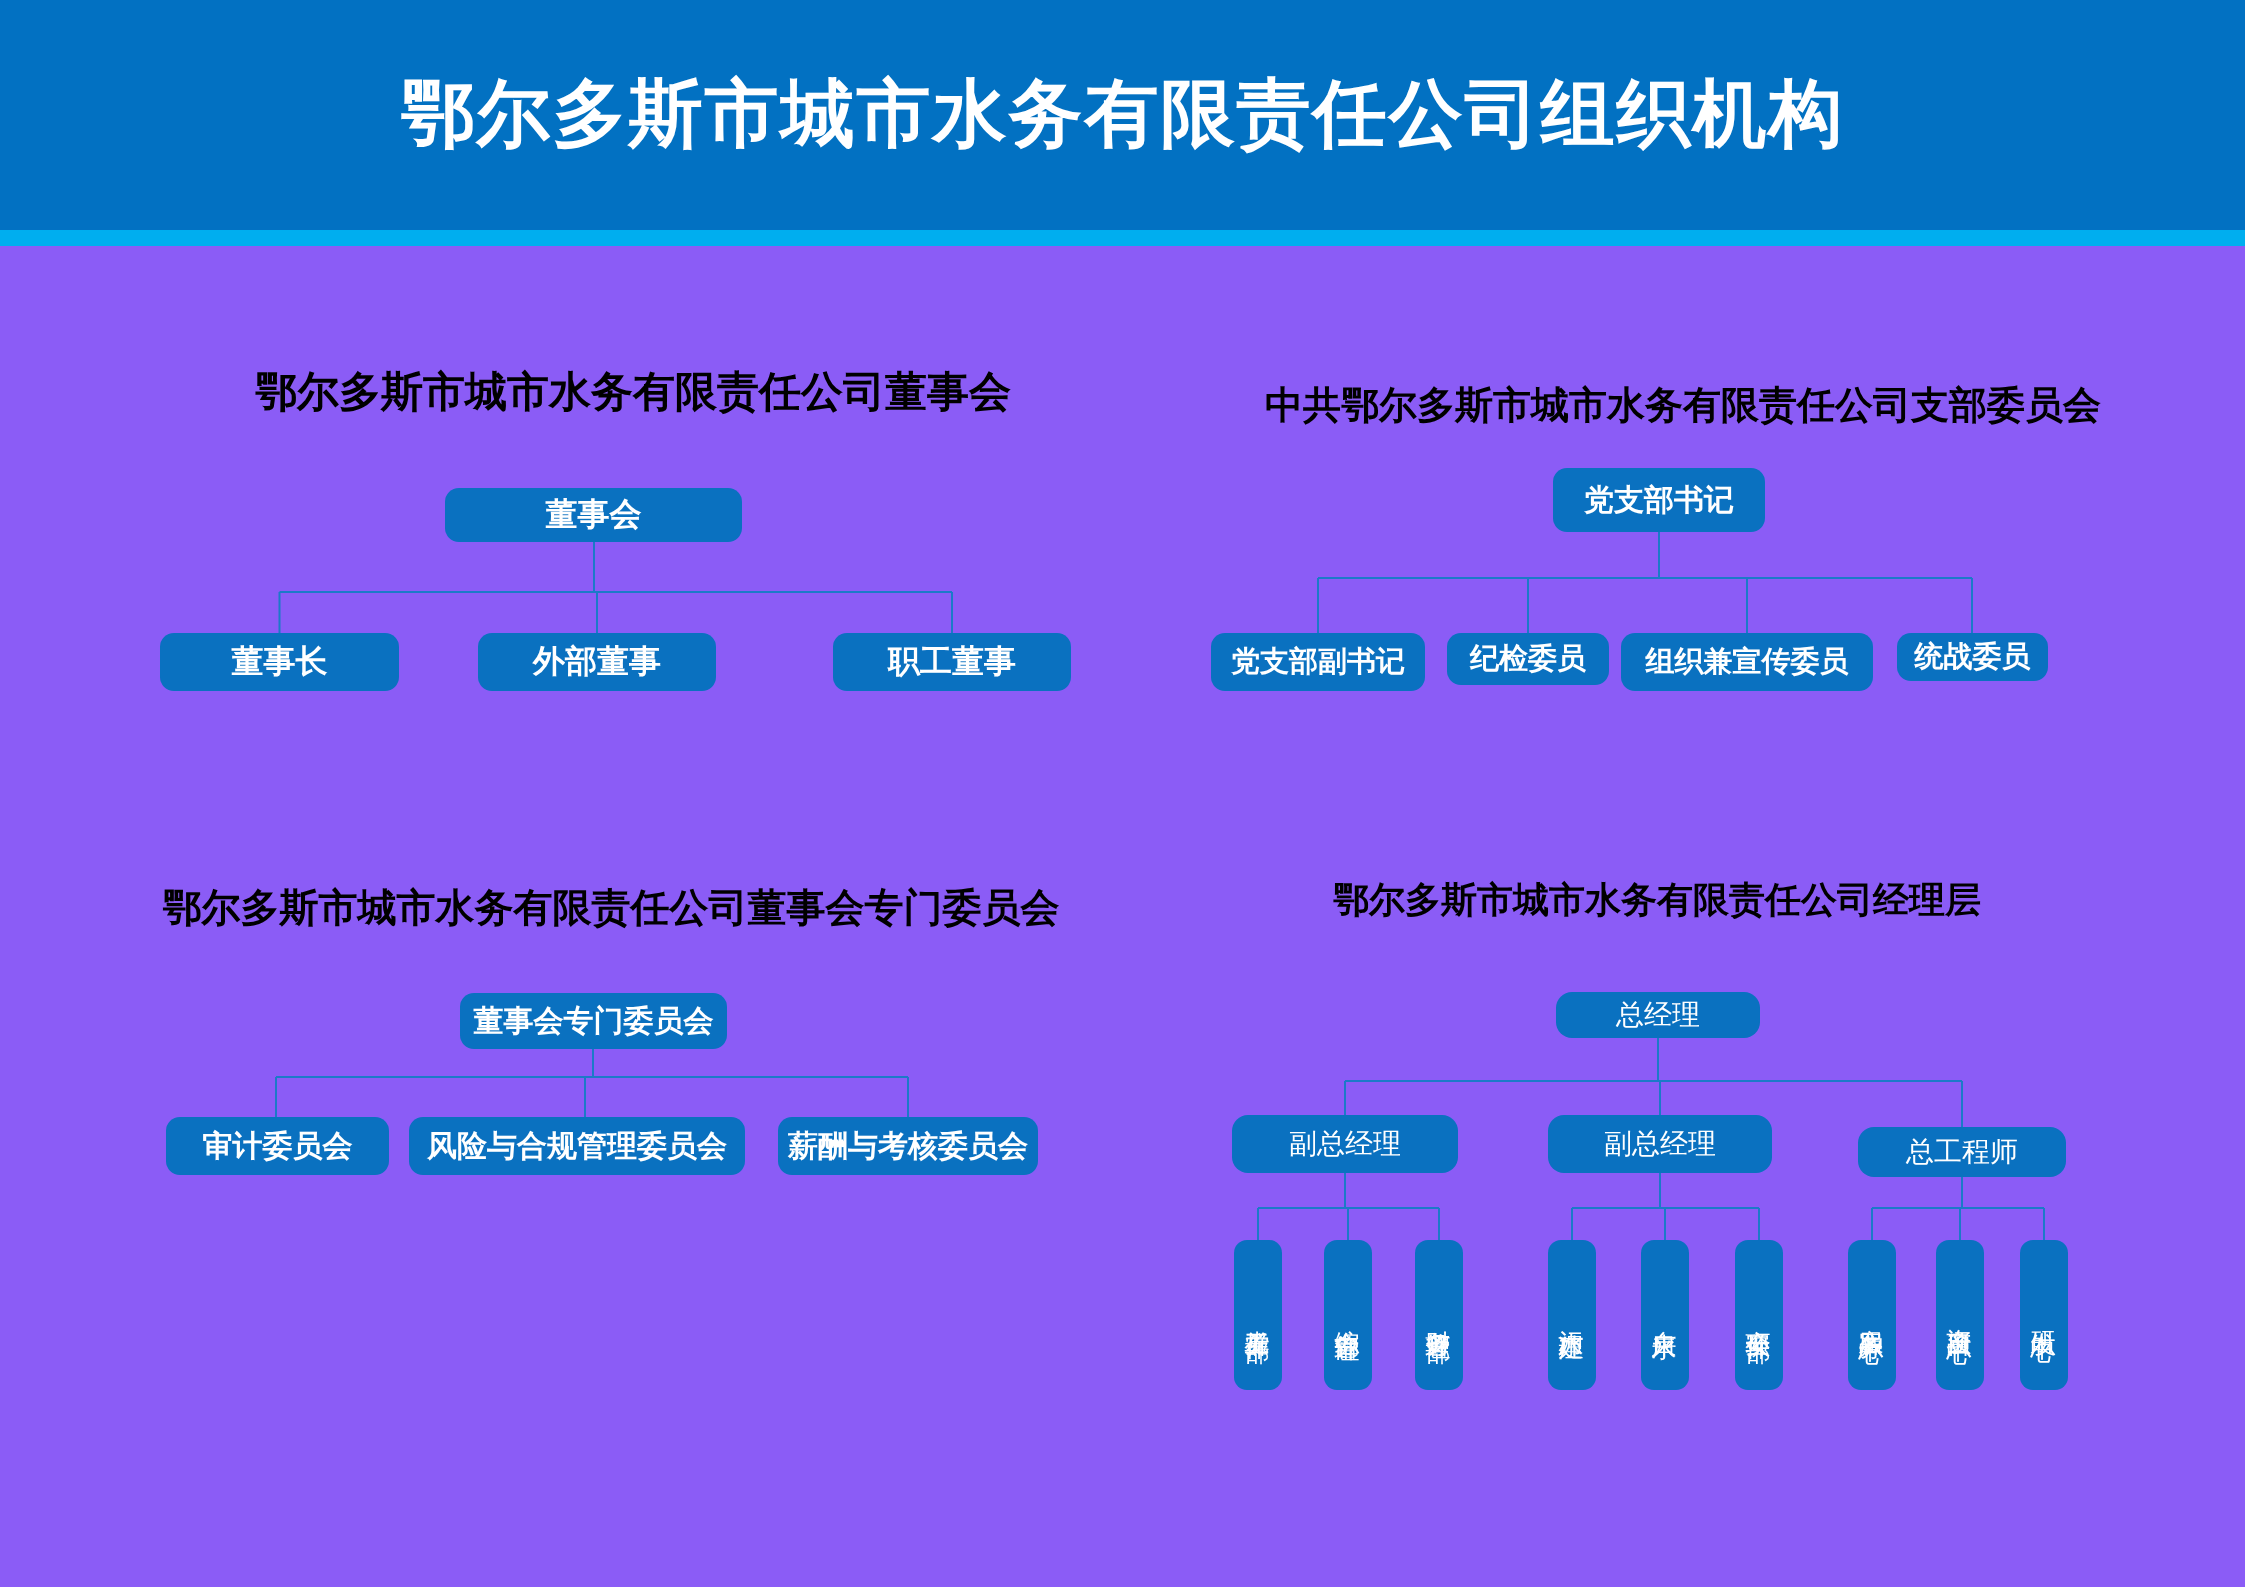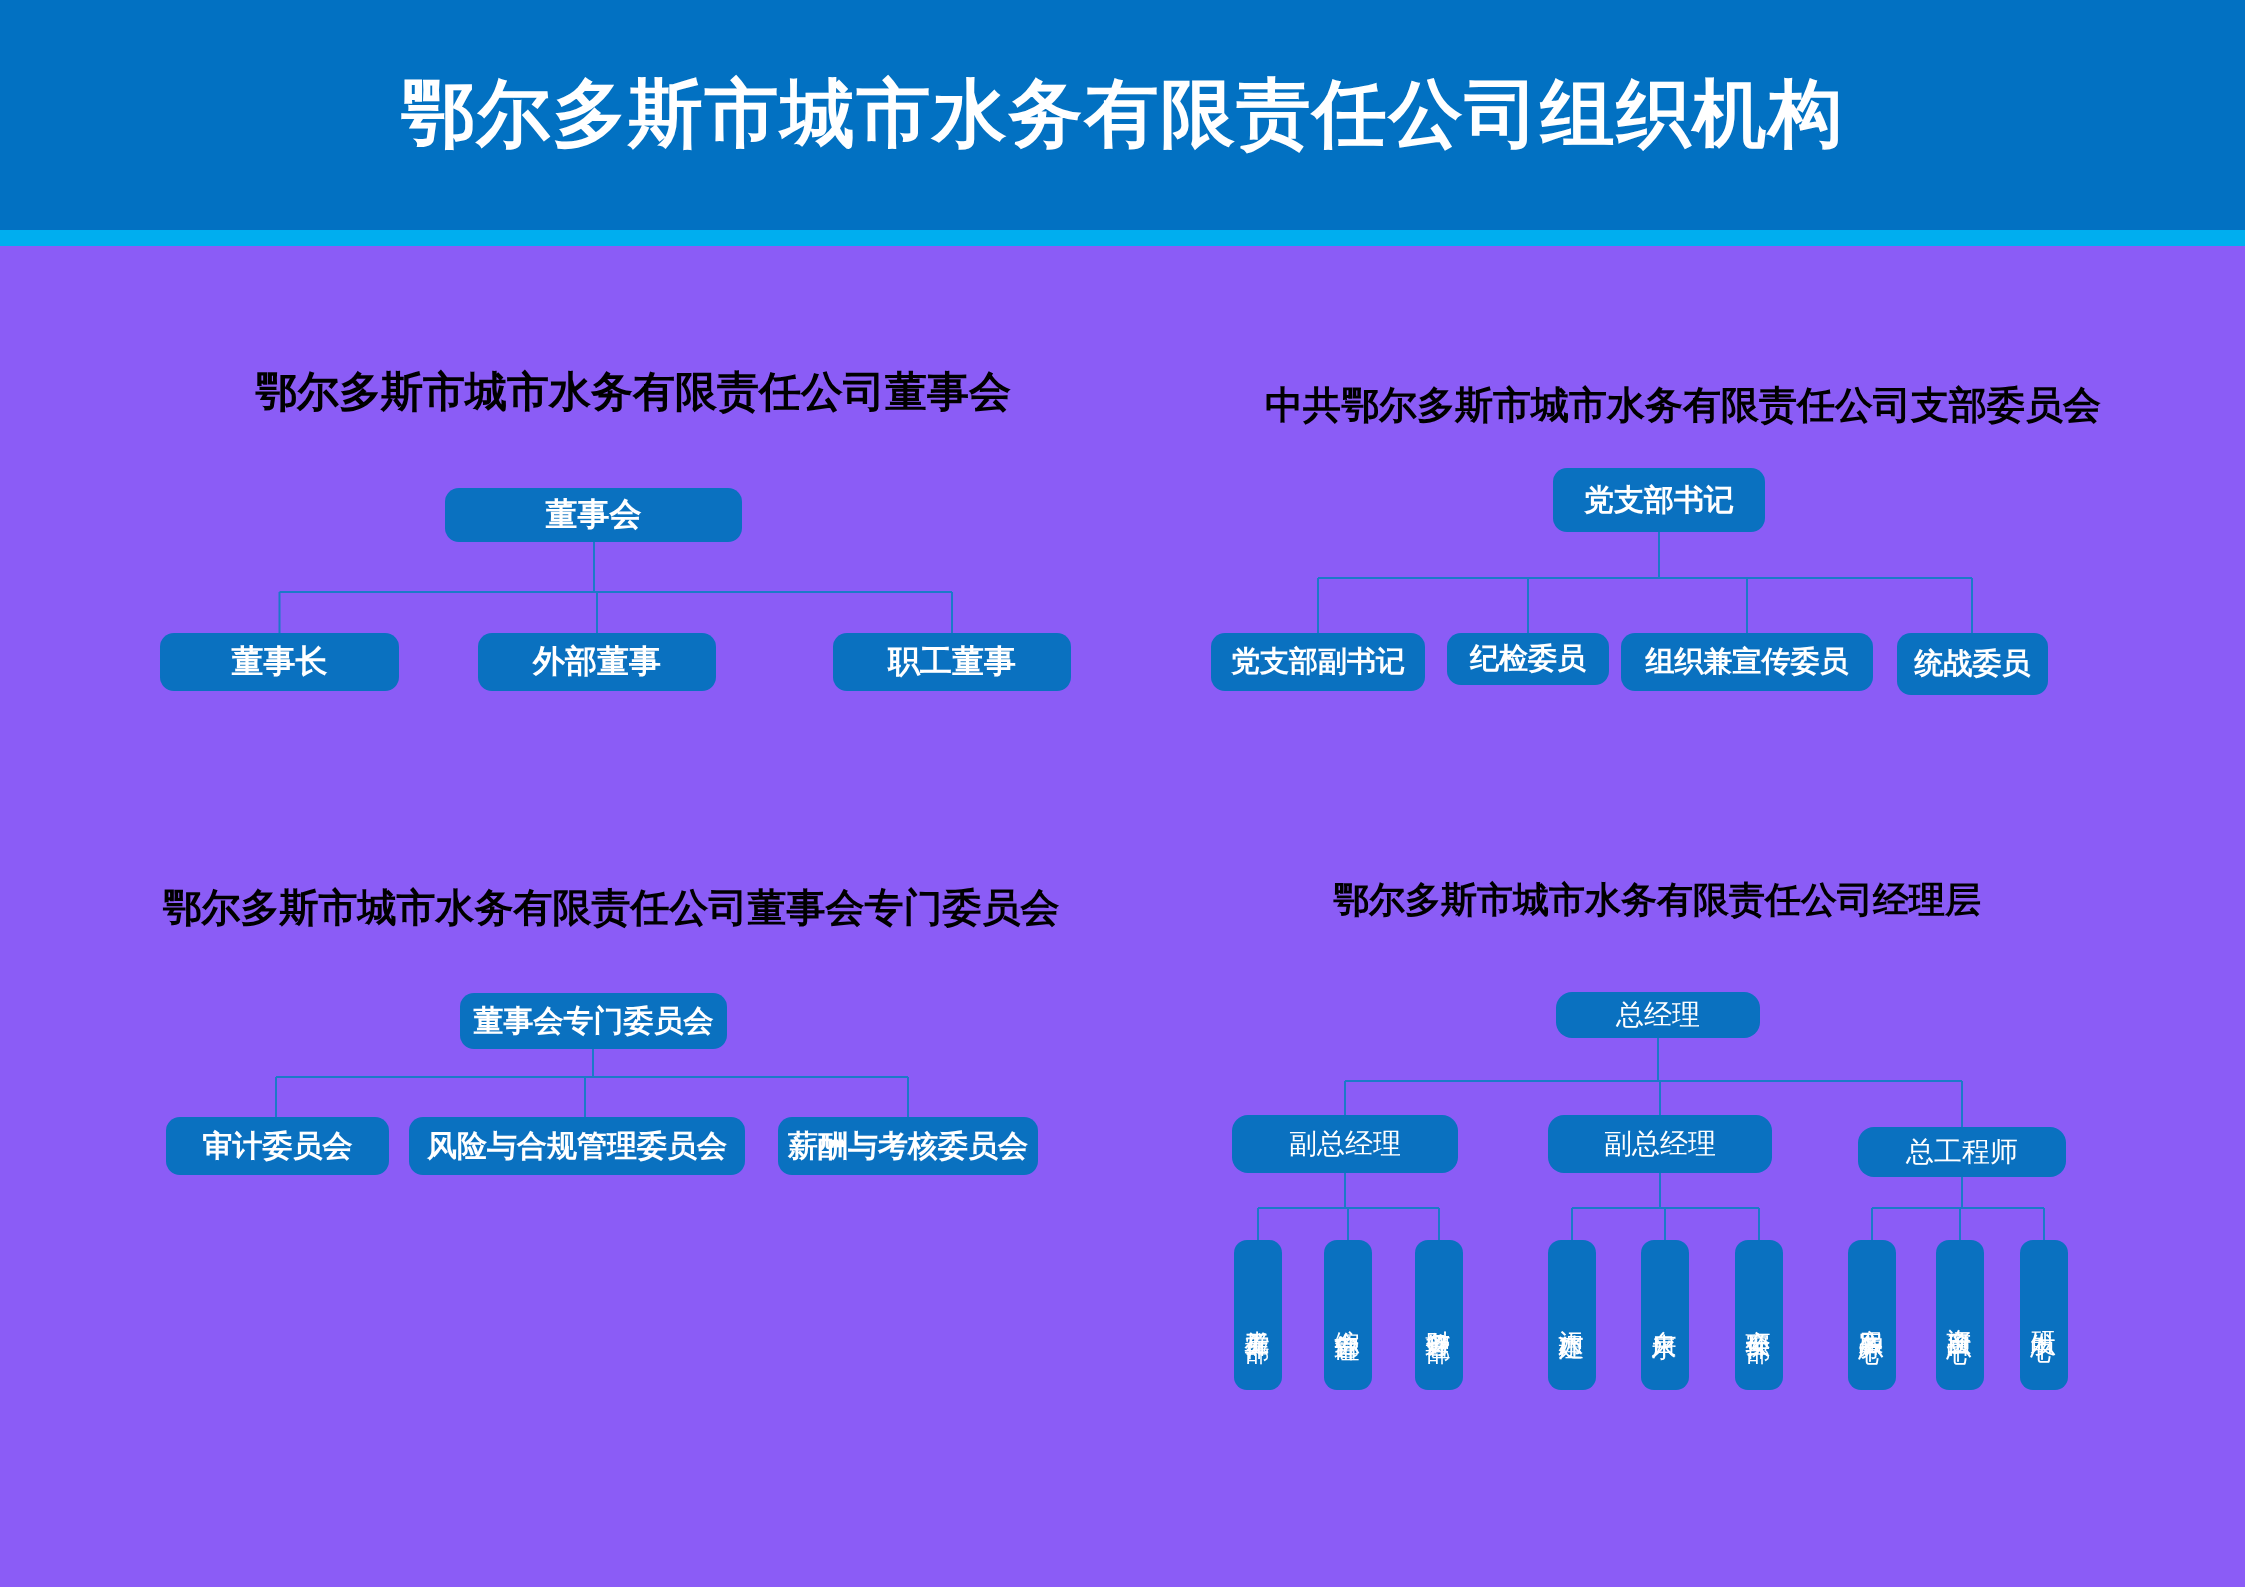--- a/index.html
+++ b/index.html
@@ -103,21 +103,21 @@
   <div class="node bold" style="left:445px; top:488px; width:297px; height:54px; font-size:32px;">董事会</div>
   <div class="node bold" style="left:160px; top:633px; width:239px; height:58px; font-size:32px;">董事长</div>
   <div class="node bold" style="left:478px; top:633px; width:238px; height:58px; font-size:32px;">外部董事</div>
   <div class="node bold" style="left:833px; top:633px; width:238px; height:58px; font-size:32px;">职工董事</div>
 
   <div class="chart-title" style="left:1150px; top:384px; width:1066px; font-size:38px;">中共鄂尔多斯市城市水务有限责任公司支部委员会</div>
   <div class="node bold" style="left:1553px; top:468px; width:212px; height:64px; font-size:30px;">党支部书记</div>
   <div class="node bold" style="left:1211px; top:633px; width:214px; height:58px; font-size:29px;">党支部副书记</div>
   <div class="node bold" style="left:1447px; top:633px; width:162px; height:52px; font-size:29px;">纪检委员</div>
   <div class="node bold" style="left:1621px; top:633px; width:252px; height:58px; font-size:29px;">组织兼宣传委员</div>
-  <div class="node bold" style="left:1897px; top:633px; width:151px; height:62px; font-size:29px;">统战委员</div>
+  <div class="node bold" style="left:1897px; top:633px; width:151px; height:48px; font-size:29px;">统战委员</div>
 
   <div class="chart-title" style="left:78px; top:886px; width:1066px; font-size:39px;">鄂尔多斯市城市水务有限责任公司董事会专门委员会</div>
   <div class="node bold" style="left:460px; top:993px; width:267px; height:56px; font-size:30px;">董事会专门委员会</div>
   <div class="node bold" style="left:166px; top:1117px; width:223px; height:58px; font-size:30px;">审计委员会</div>
   <div class="node bold" style="left:409px; top:1117px; width:336px; height:58px; font-size:30px;">风险与合规管理委员会</div>
   <div class="node bold" style="left:778px; top:1117px; width:260px; height:58px; font-size:30px;">薪酬与考核委员会</div>
 
   <div class="chart-title" style="left:1124px; top:880px; width:1066px; font-size:36px;">鄂尔多斯市城市水务有限责任公司经理层</div>
   <div class="node mgmt" style="left:1556px; top:992px; width:204px; height:46px; font-size:28px;">总经理</div>
 

